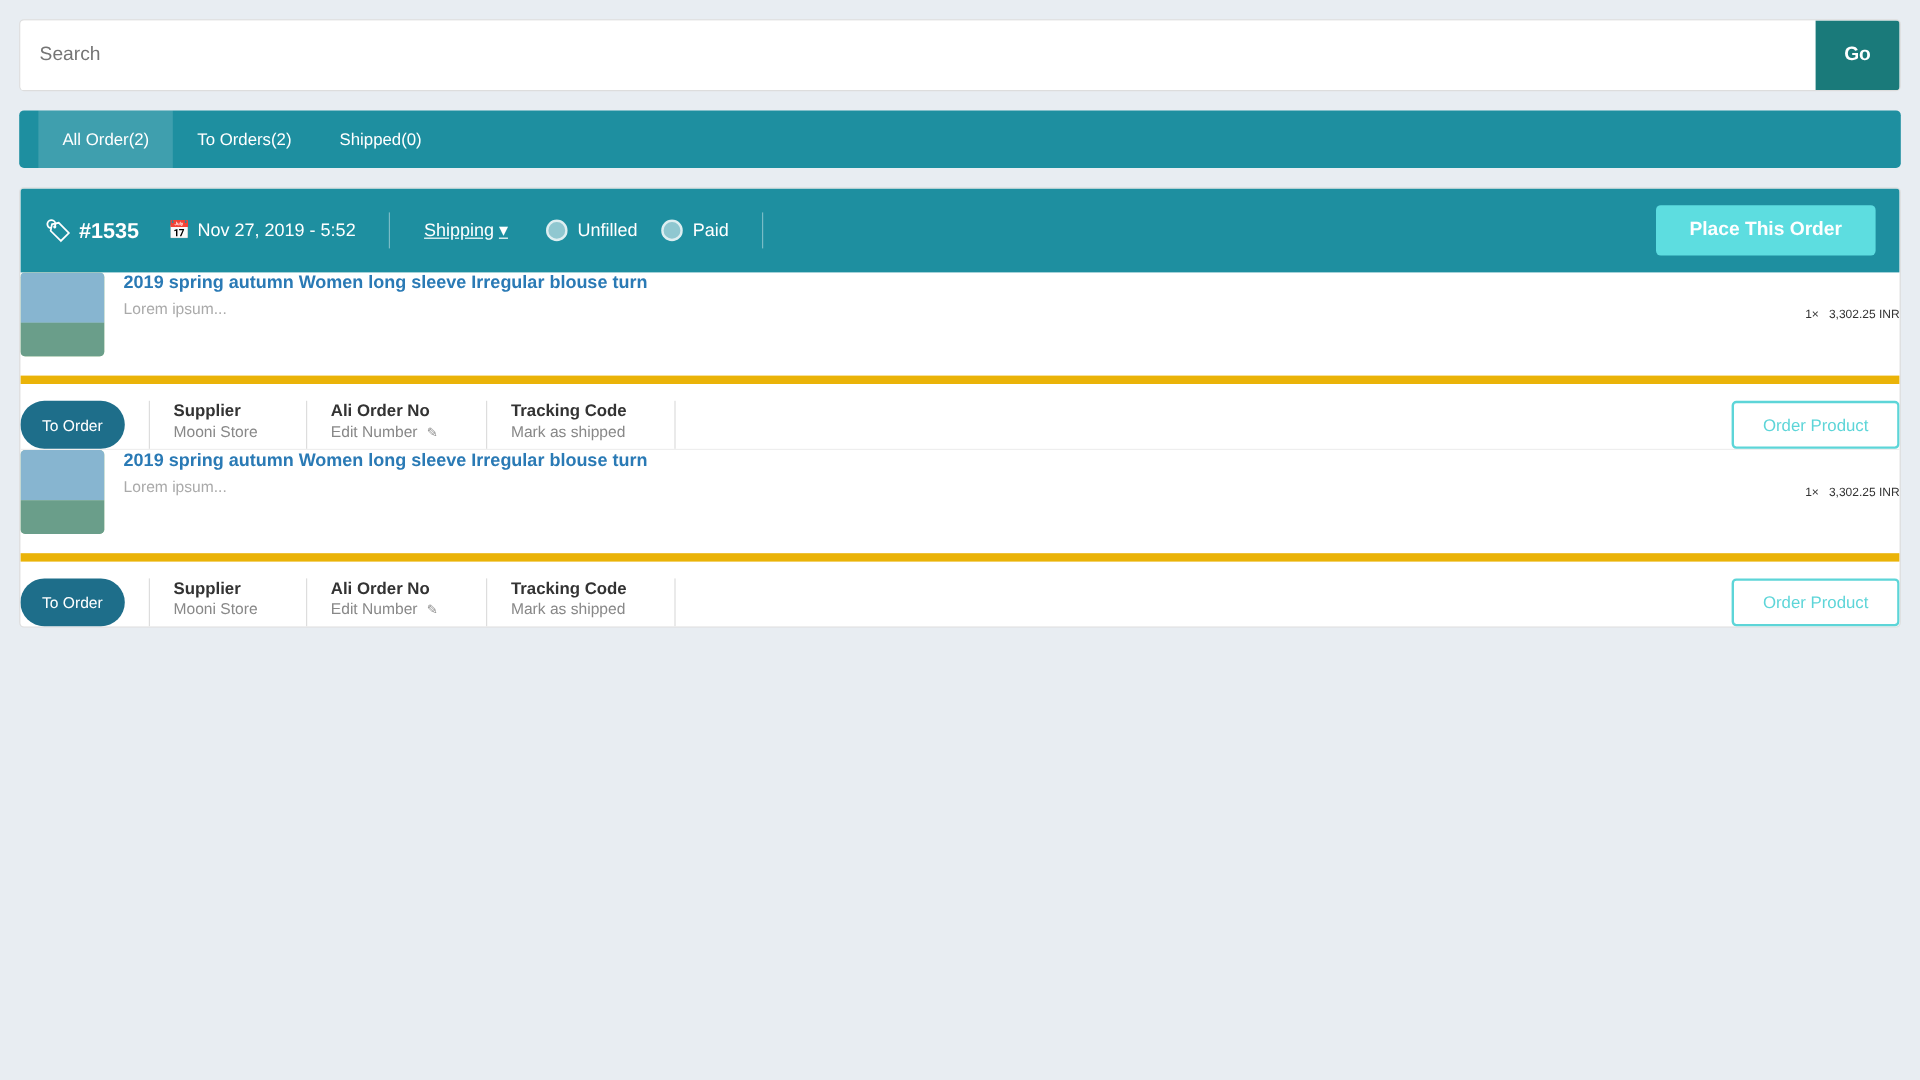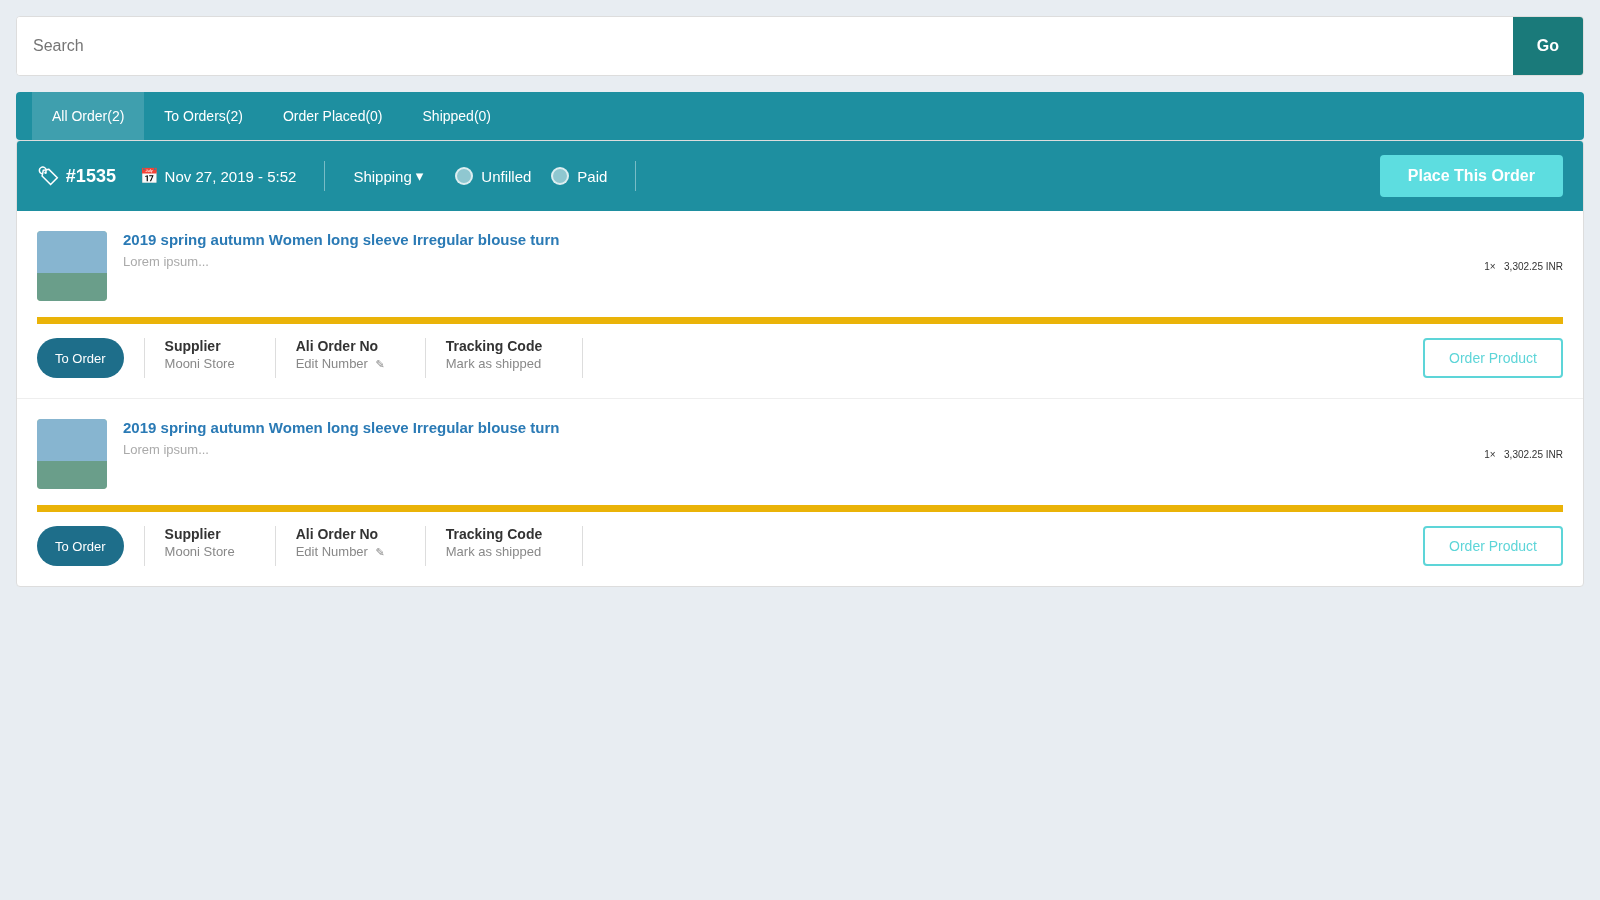--- a/index.html
+++ b/index.html
@@ -38,20 +38,21 @@
       cursor: pointer;
       font-weight: bold;
     }
 
     
     .tab-bar {
       background: #1e8fa0;
       display: flex;
       padding: 0 16px;
       border-radius: 4px;
+      margin-bottom: 16px;
     }
     .tab-bar .tab {
       color: #fff;
       padding: 16px 20px;
       cursor: pointer;
       font-size: 14px;
       white-space: nowrap;
     }
     .tab-bar .tab.active {
       background: rgba(255,255,255,0.15);
@@ -93,20 +94,21 @@
       height: 30px;
       background: rgba(255,255,255,0.4);
       margin: 0 4px;
     }
     .order-header .shipping-dropdown {
       display: flex;
       align-items: center;
       gap: 4px;
       font-size: 15px;
       cursor: pointer;
+      text-decoration: underline;
     }
     .order-header .status-group {
       display: flex;
       align-items: center;
       gap: 20px;
       margin-left: 8px;
     }
     .order-header .status-item {
       display: flex;
       align-items: center;
@@ -132,21 +134,20 @@
       font-weight: bold;
       cursor: pointer;
       white-space: nowrap;
     }
 
     
     .order-items {
       padding: 0;
     }
     .order-item {
-      padding: 20px;
       border-bottom: 1px solid #eee;
     }
     .order-item:last-child {
       border-bottom: none;
     }
     .item-top {
       display: flex;
       align-items: flex-start;
       gap: 16px;
       margin-bottom: 16px;
@@ -255,21 +256,20 @@
 <body>
 
 <div class="search-bar">
   <input type="text" placeholder="Search" style="">
   <button>Go</button>
 </div>
 
 <div class="tab-bar">
   <div class="tab active">All Order(2)</div>
   <div class="tab">To Orders(2)</div>
-  <div class="tab">Order Placed(0)</div>
   <div class="tab">Shipped(0)</div>
 </div>
 
 <div class="order-card">
 
   <div class="order-header">
     <div class="order-id">
       <span>🏷</span>
       <span>#1535</span>
     </div>

